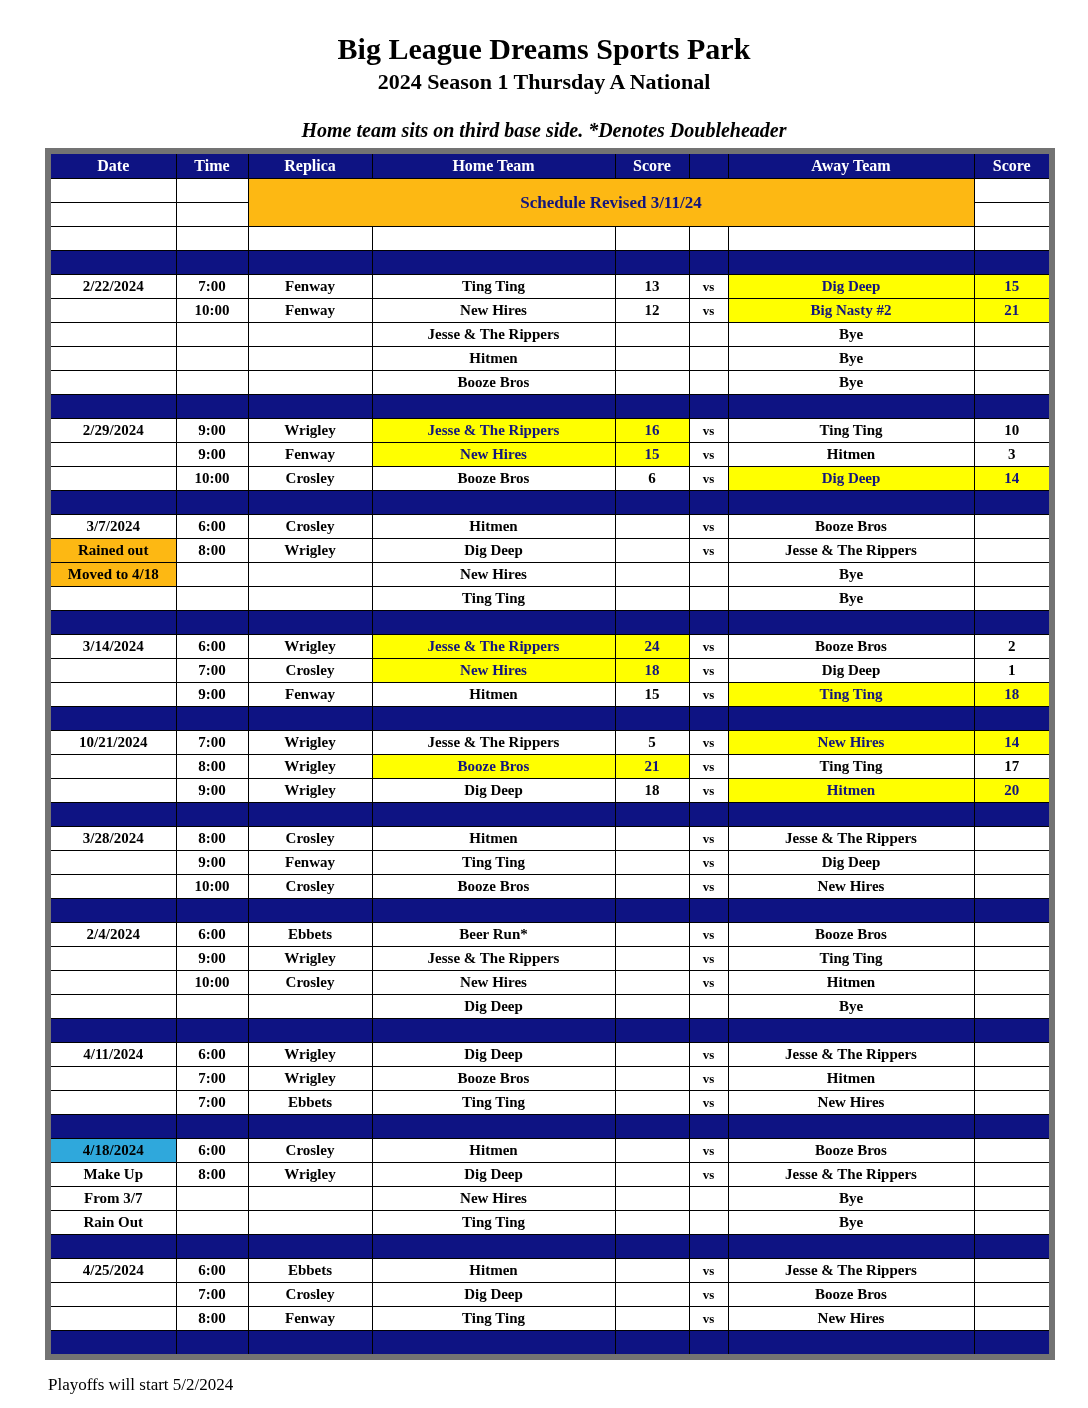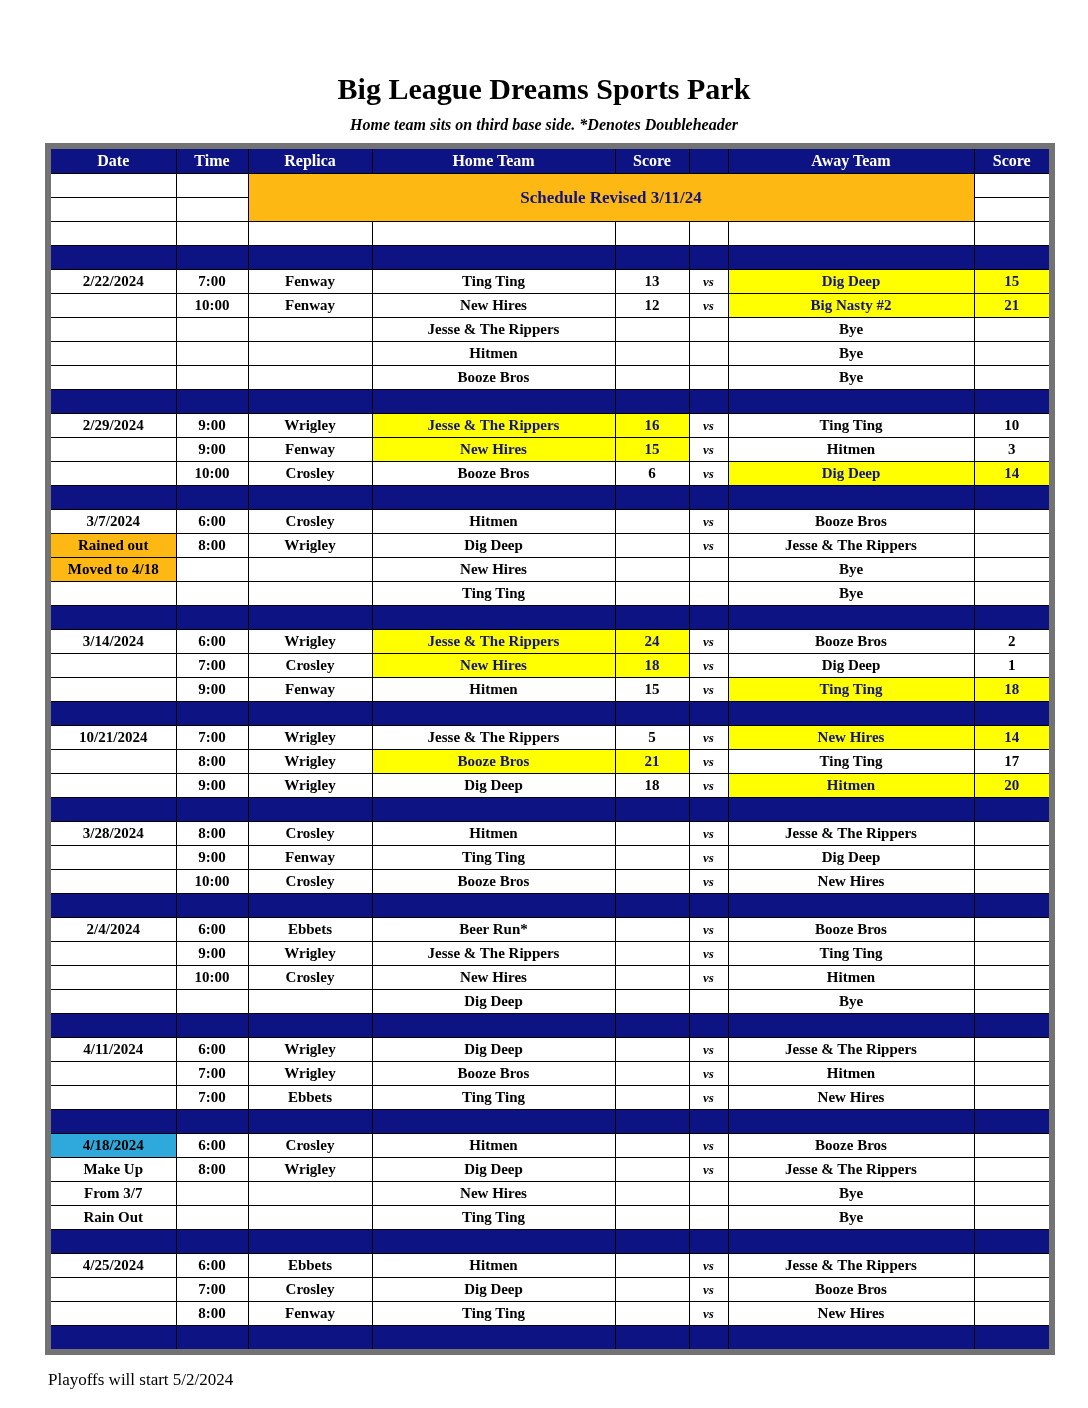--- a/index.html
+++ b/index.html
@@ -15,24 +15,24 @@
     overflow: hidden;
   }
   :root {
     --navy: #0e1383;
     --orange: #fdb813;
     --yellow: #ffff00;
     --cyan: #2fa8dc;
     --header-text: #ffffff;
     --hl-text: #12157d;
   }
-  .titles { text-align: center; padding-top: 72px; }
+  .titles { text-align: center; padding-top: 32px; }
   .page-title { font-size: 30px; font-weight: bold; margin: 0; line-height: 34px; }
   .page-subtitle { font-size: 22px; font-weight: bold; margin: 3px 0 0 0; line-height: 26px; }
-  .page-note { font-size: 16px; font-weight: bold; font-style: italic; margin-top: 9px; line-height: 20px; }
+  .page-note { font-size: 20px; font-weight: bold; font-style: italic; margin-top: 25px; line-height: 20px; }
   table.schedule {
     border-collapse: collapse;
     table-layout: fixed;
     margin: 8px 0 0 45px;
     width: 1004px;
     border: 6px solid #737373;
   }
   .schedule th, .schedule td {
     border: 1px solid #000;
     height: 23px;
@@ -53,29 +53,30 @@
   }
   td.navy { background: var(--navy); }
   td.hl { background: var(--yellow); color: var(--hl-text); }
   td.bg-orange { background: var(--orange); }
   td.bg-cyan { background: var(--cyan); }
   td.banner {
     background: var(--orange);
     color: var(--hl-text);
     font-size: 17px;
   }
-  td.c-vs { font-style: italic; font-size: 13px; margin-left: 32px; }
+  td.c-vs { font-size: 13px; margin-left: 32px; }
   .page-footer { margin: 15px 0 0 48px; font-size: 17px; font-weight: normal; }
 </style>
 </head>
 <body>
 
 <div class="page">
   <div class="titles">
     <div class="page-title">Big League Dreams Sports Park</div>
+    <div class="page-subtitle">2024 Season 1 Thursday A National</div>
     <div class="page-note">Home team sits on third base side.  *Denotes Doubleheader</div>
   </div>
 
   <table class="schedule">
     <colgroup>
       <col style="width:128px">
       <col style="width:72px">
       <col style="width:124px">
       <col style="width:243px">
       <col style="width:74px">

